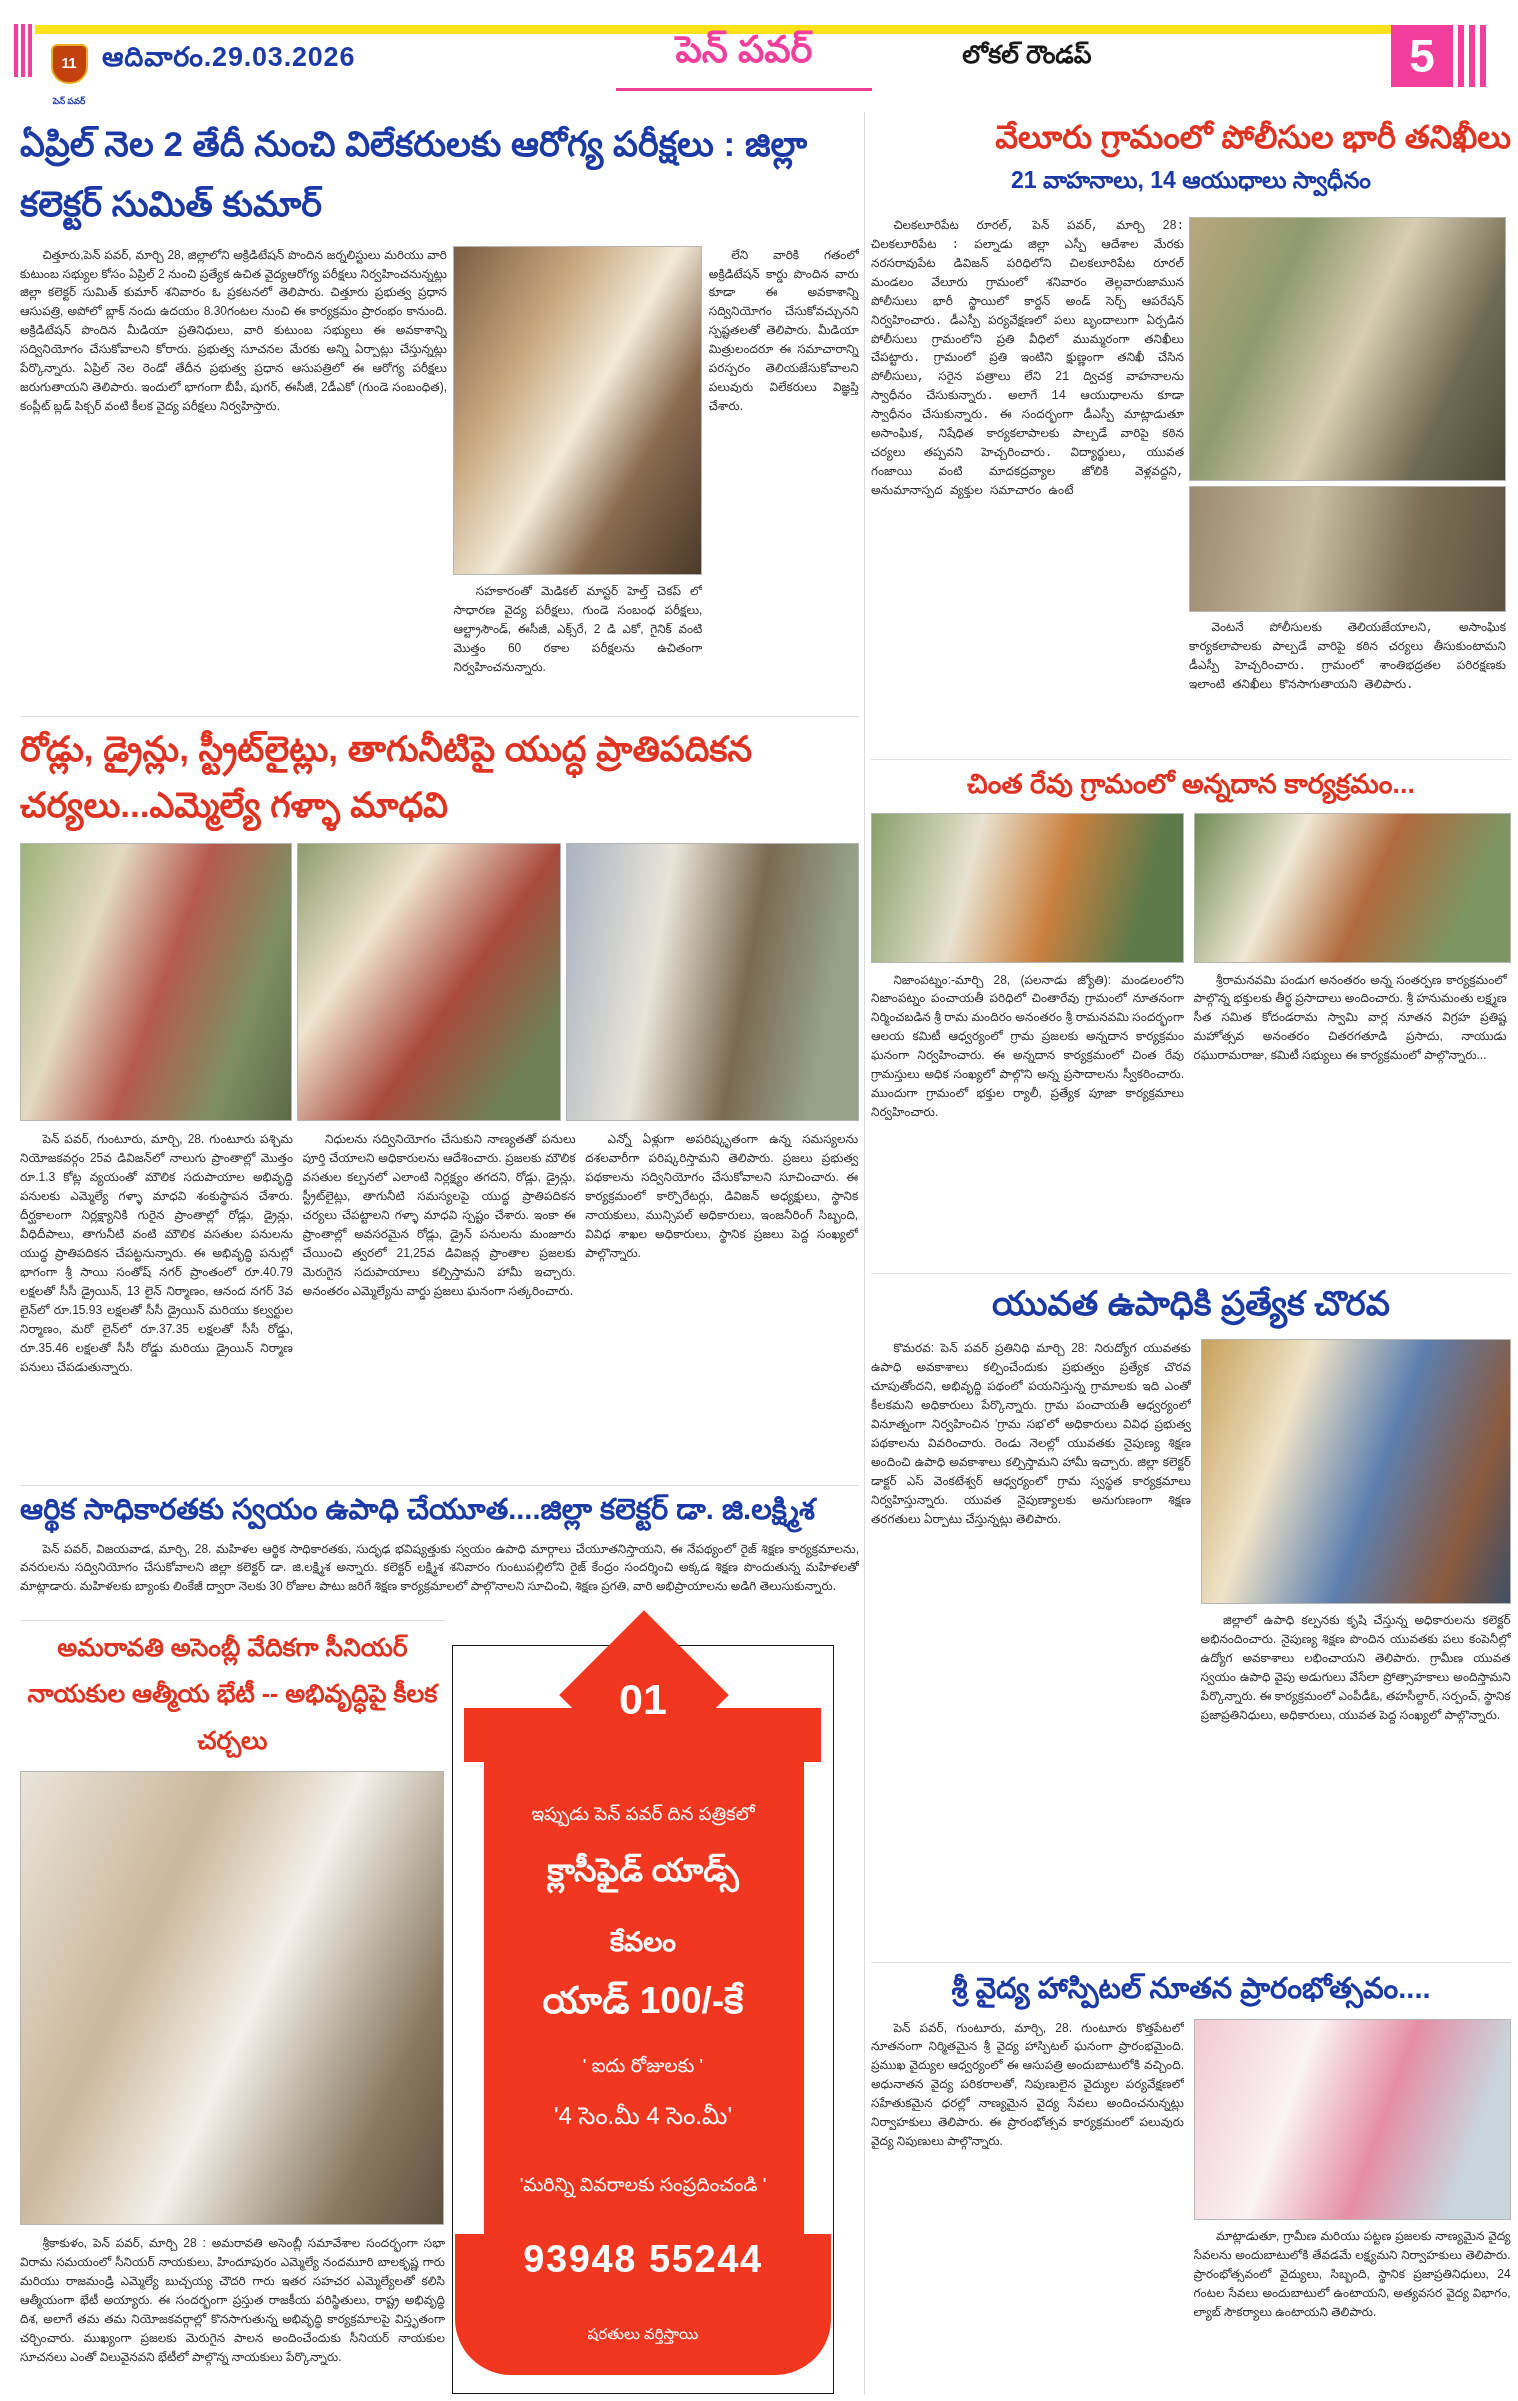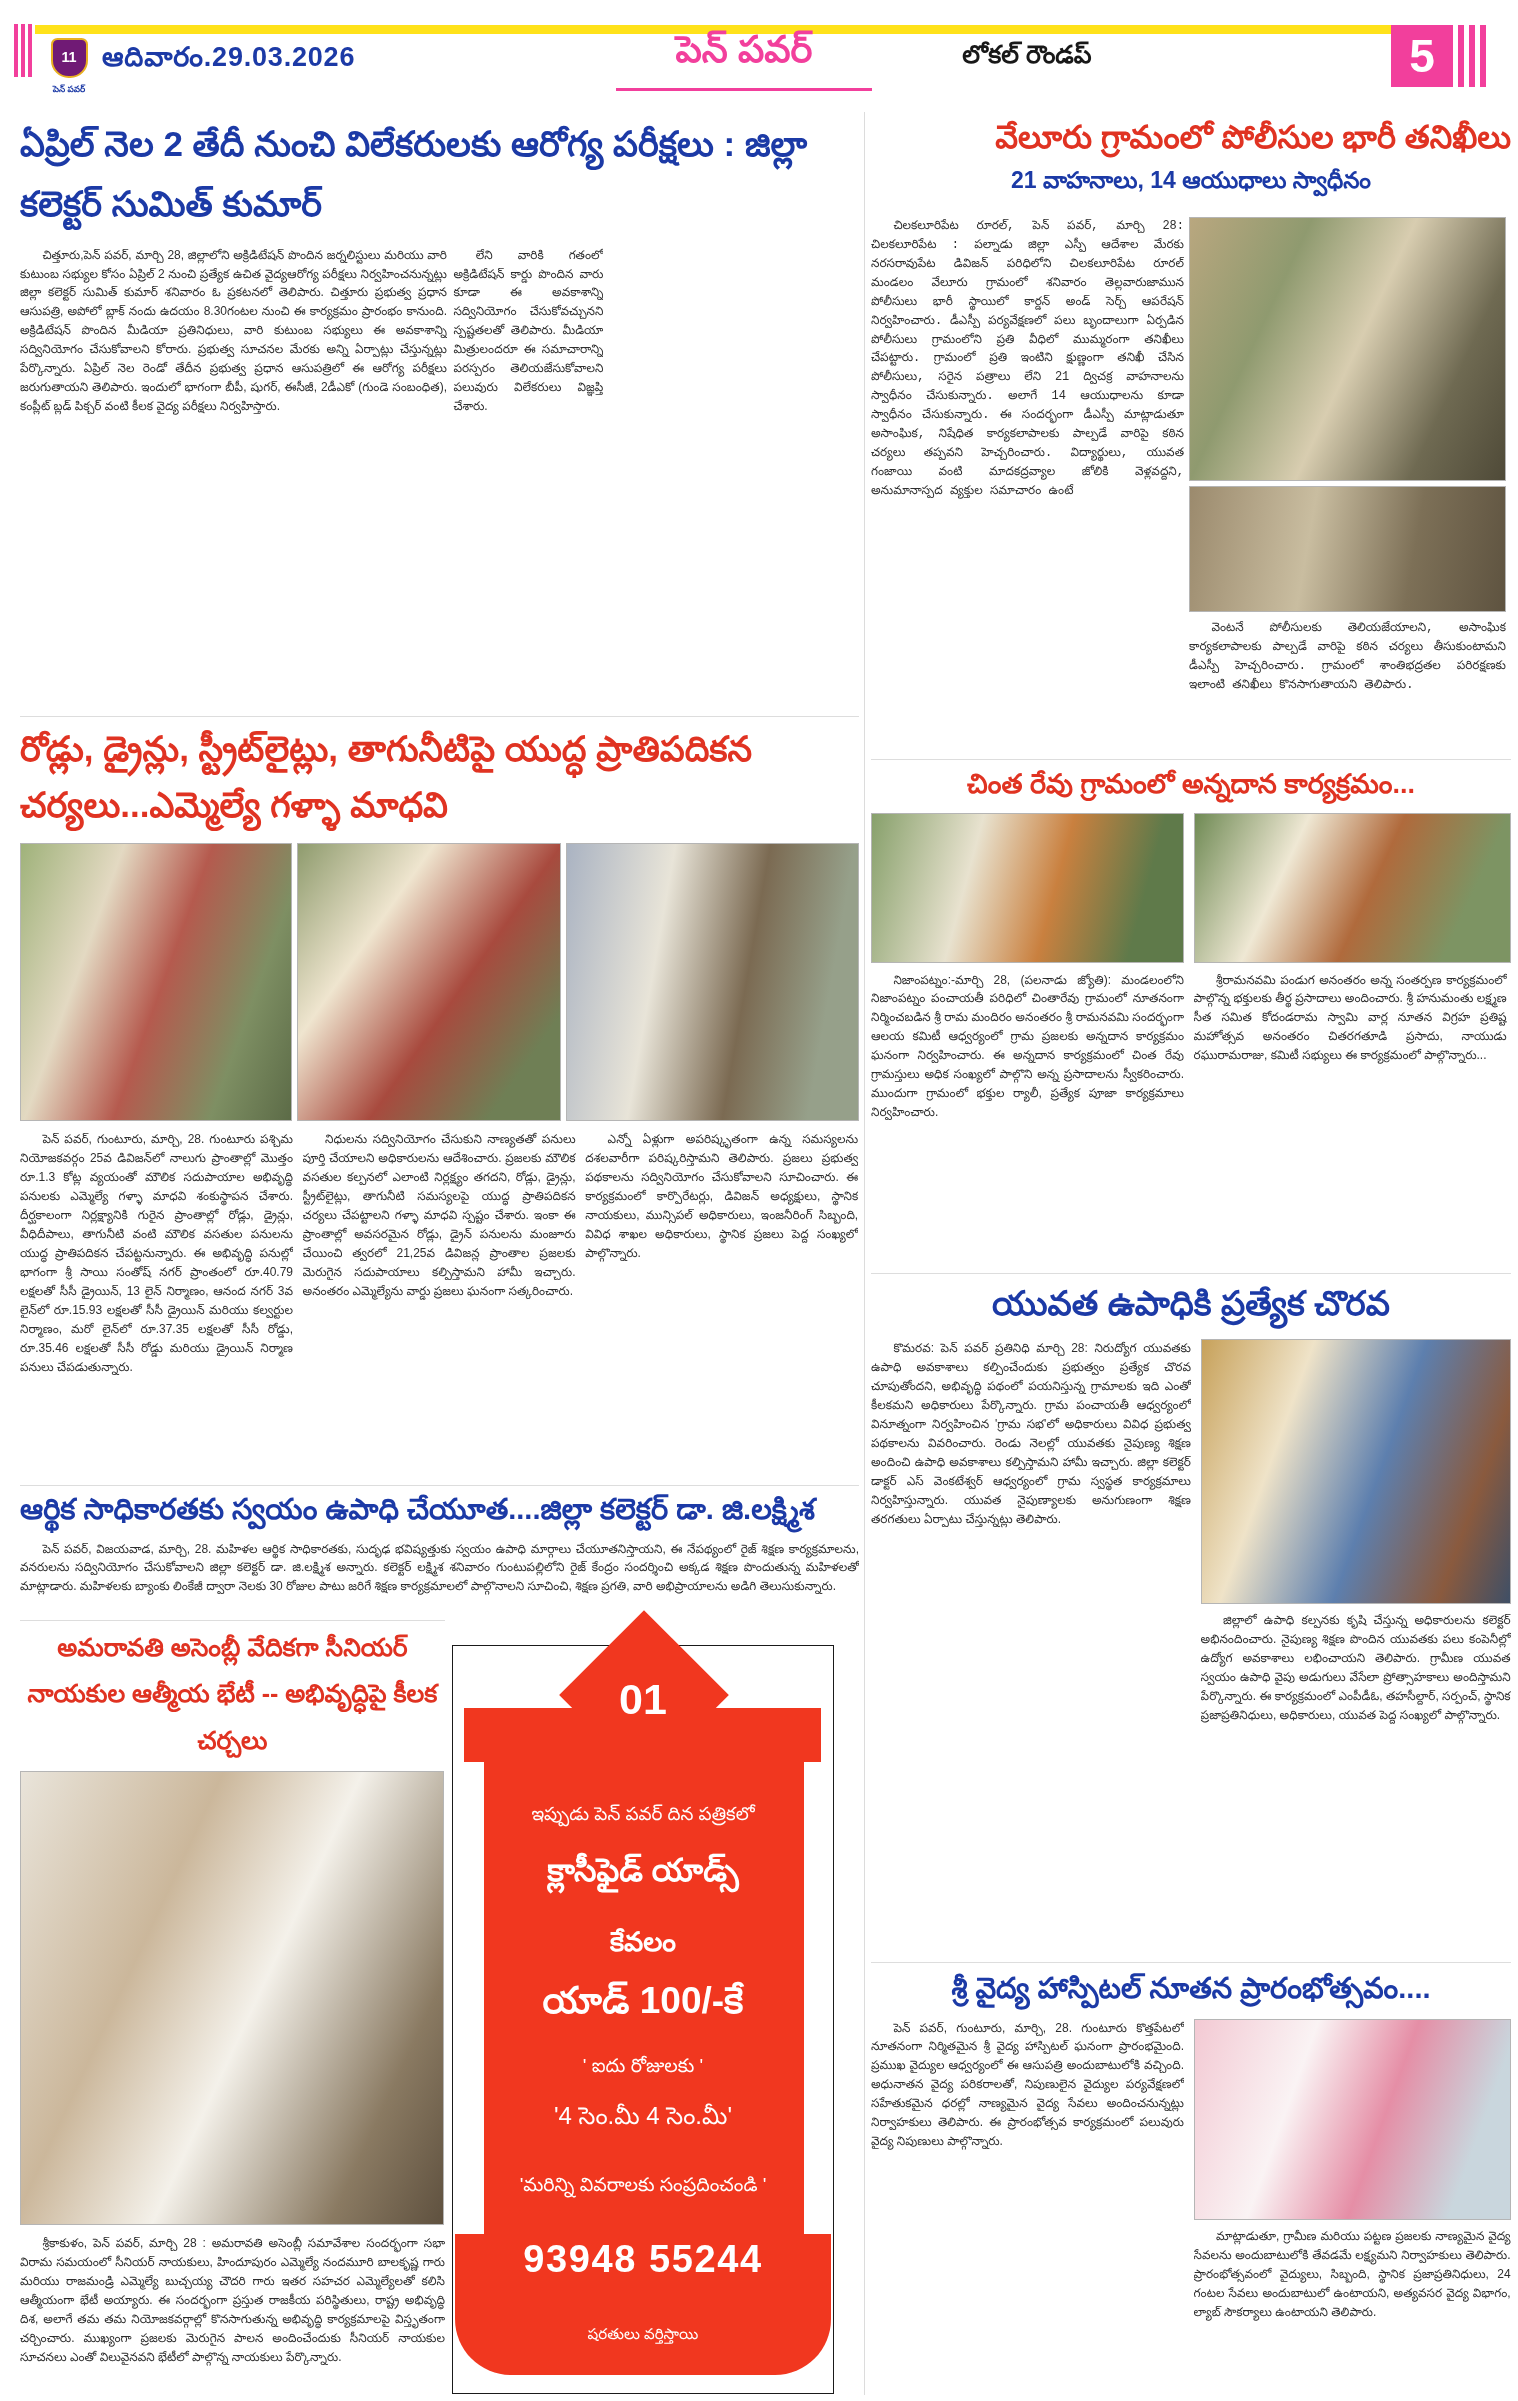--- a/index.html
+++ b/index.html
@@ -4,21 +4,21 @@
 <style>
   * { margin:0; padding:0; box-sizing:border-box; }
   body { background:#ffffff; font-family:"Liberation Sans","DejaVu Sans",sans-serif; }
   #page { position:relative; width:1518px; height:2401px; background:#ffffff; overflow:hidden; }
 
   
   .yellow-stripe { position:absolute; left:29px; top:25px; width:1363px; height:8.8px; background:#ffe21a; }
   .pinkbars-left { position:absolute; left:14.4px; top:24px; width:21px; height:53px;
       background:repeating-linear-gradient(90deg,#f23f9c 0 4px,#ffffff 4px 7.2px); }
   .logo-wrap { position:absolute; left:38px; top:32px; width:62px; text-align:center; }
-  .logo-emblem { width:37px; height:40px; margin:6px auto; background:#701a75; border:2.4px solid #e8b021;
+  .logo-emblem { width:37px; height:40px; margin:12px auto; background:#c2410c; border:2.4px solid #e8b021;
       border-radius:6.4px 6.4px 17.6px 17.6px; color:#ffffff; font-weight:bold; font-size:14.4px; line-height:35px; }
   .logo-caption { font-size:8.8px; color:#1c3aa6; font-weight:bold; margin-top:1.6px; }
   .hdr-date { position:absolute; left:102px; top:42px; font-size:27px; font-weight:bold; color:#1c3aa6; letter-spacing:0.8px; }
   .masthead { position:absolute; left:616px; top:29px; width:256px; text-align:center;
       font-size:37px; font-weight:bold; color:#f23f9c; border-bottom:3.2px solid #f23f9c; padding-bottom:8px; }
   .section-label { position:absolute; left:919px; top:40px; width:216px; text-align:center;
       font-size:25px; font-weight:bold; color:#181818; }
   .page-num { position:absolute; left:1391px; top:25px; width:62px; height:62px; background:#f23f9c;
       color:#ffffff; font-size:46px; font-weight:bold; text-align:center; line-height:62px; }
   .pinkbars-right { position:absolute; left:1458px; top:25px; width:34px; height:62px;
@@ -153,20 +153,24 @@
   <div class="hrule" style="left:20px;top:1485px;width:839px;"></div>
   <div class="hrule" style="left:20px;top:1620px;width:425px;"></div>
   <div class="hrule" style="left:871px;top:759px;width:640px;"></div>
   <div class="hrule" style="left:871px;top:1273px;width:640px;"></div>
   <div class="hrule" style="left:871px;top:1962px;width:640px;"></div>
 
   <div class="art" id="art-health">
     <div class="hl-blue" id="health-headline">ఏప్రిల్ నెల 2 తేదీ నుంచి విలేకరులకు ఆరోగ్య పరీక్షలు : జిల్లా కలెక్టర్ సుమిత్ కుమార్</div>
     <div class="row" id="health-body">
       <div class="body-txt" id="health-c1">చిత్తూరు,పెన్ పవర్, మార్చి 28, జిల్లాలోని అక్రిడిటేషన్ పొందిన జర్నలిస్టులు మరియు వారి కుటుంబ సభ్యుల కోసం ఏప్రిల్ 2 నుంచి ప్రత్యేక ఉచిత వైద్యఆరోగ్య పరీక్షలు నిర్వహించనున్నట్లు జిల్లా కలెక్టర్ సుమిత్ కుమార్ శనివారం ఓ ప్రకటనలో తెలిపారు. చిత్తూరు ప్రభుత్వ ప్రధాన ఆసుపత్రి, అపోలో బ్లాక్ నందు ఉదయం 8.30గంటల నుంచి ఈ కార్యక్రమం ప్రారంభం కానుంది. అక్రిడిటేషన్ పొందిన మీడియా ప్రతినిధులు, వారి కుటుంబ సభ్యులు ఈ అవకాశాన్ని సద్వినియోగం చేసుకోవాలని కోరారు. ప్రభుత్వ సూచనల మేరకు అన్ని ఏర్పాట్లు చేస్తున్నట్లు పేర్కొన్నారు. ఏప్రిల్ నెల రెండో తేదీన ప్రభుత్వ ప్రధాన ఆసుపత్రిలో ఈ ఆరోగ్య పరీక్షలు జరుగుతాయని తెలిపారు. ఇందులో భాగంగా బీపీ, షుగర్, ఈసీజీ, 2డీఎకో (గుండె సంబంధిత), కంప్లీట్ బ్లడ్ పిక్చర్ వంటి కీలక వైద్య పరీక్షలు నిర్వహిస్తారు.</div>
+      <div id="health-cmid">
+        <div class="photo" id="health-photo"></div>
+        <div class="body-txt" id="health-c2">సహకారంతో మెడికల్ మాస్టర్ హెల్త్ చెకప్ లో సాధారణ వైద్య పరీక్షలు, గుండె సంబంధ పరీక్షలు, ఆల్ట్రాసౌండ్, ఈసీజీ, ఎక్స్‌రే, 2 డి ఎకో, గైనిక్ వంటి మొత్తం 60 రకాల పరీక్షలను ఉచితంగా నిర్వహించనున్నారు.</div>
+      </div>
       <div class="body-txt" id="health-c3">లేని వారికి గతంలో అక్రిడిటేషన్ కార్డు పొందిన వారు కూడా ఈ అవకాశాన్ని సద్వినియోగం చేసుకోవచ్చునని స్పష్టతలతో తెలిపారు. మీడియా మిత్రులందరూ ఈ సమాచారాన్ని పరస్పరం తెలియజేసుకోవాలని పలువురు విలేకరులు విజ్ఞప్తి చేశారు.</div>
     </div>
   </div>
 
   <div class="art" id="art-police">
     <div class="hl-red" id="police-headline">వేలూరు గ్రామంలో పోలీసుల భారీ తనిఖీలు</div>
     <div id="police-subhead">21 వాహనాలు, 14 ఆయుధాలు స్వాధీనం</div>
     <div class="row" id="police-row">
       <div class="body-txt" id="police-c1">చిలకలూరిపేట రూరల్, పెన్ పవర్, మార్చి 28: చిలకలూరిపేట : పల్నాడు జిల్లా ఎస్పీ ఆదేశాల మేరకు నరసరావుపేట డివిజన్ పరిధిలోని చిలకలూరిపేట రూరల్ మండలం వేలూరు గ్రామంలో శనివారం తెల్లవారుజామున పోలీసులు భారీ స్థాయిలో కార్డన్ అండ్ సెర్చ్ ఆపరేషన్ నిర్వహించారు. డీఎస్పీ పర్యవేక్షణలో పలు బృందాలుగా ఏర్పడిన పోలీసులు గ్రామంలోని ప్రతి వీధిలో ముమ్మరంగా తనిఖీలు చేపట్టారు. గ్రామంలో ప్రతి ఇంటిని క్షుణ్ణంగా తనిఖీ చేసిన పోలీసులు, సరైన పత్రాలు లేని 21 ద్విచక్ర వాహనాలను స్వాధీనం చేసుకున్నారు. అలాగే 14 ఆయుధాలను కూడా స్వాధీనం చేసుకున్నారు. ఈ సందర్భంగా డీఎస్పీ మాట్లాడుతూ అసాంఘిక, నిషేధిత కార్యకలాపాలకు పాల్పడే వారిపై కఠిన చర్యలు తప్పవని హెచ్చరించారు. విద్యార్థులు, యువత గంజాయి వంటి మాదకద్రవ్యాల జోలికి వెళ్లవద్దని, అనుమానాస్పద వ్యక్తుల సమాచారం ఉంటే</div>
       <div id="police-right">

